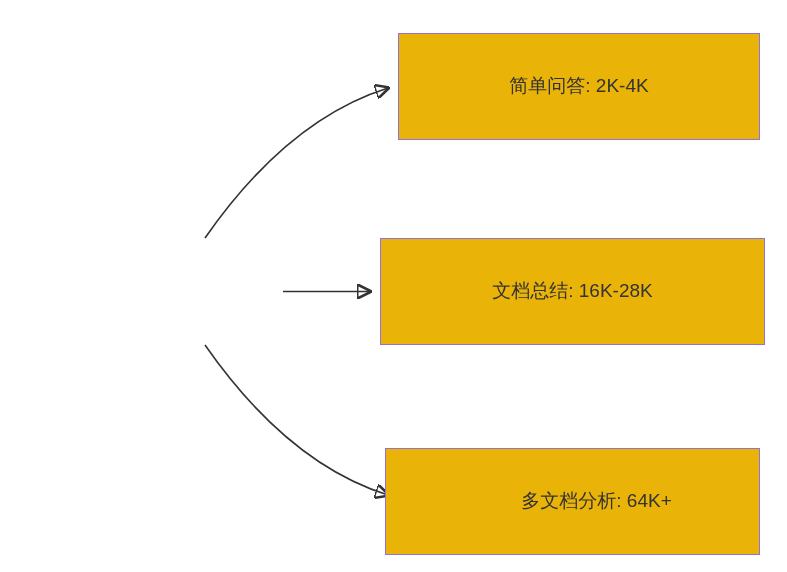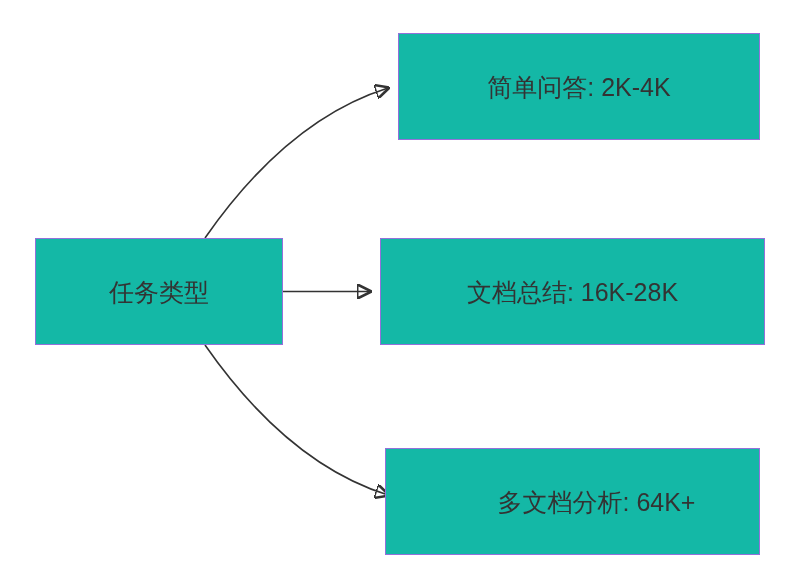--- a/index.html
+++ b/index.html
@@ -26,24 +26,24 @@
     fill: none;
     stroke: #333333;
     stroke-width: 1.6;
   }
   .node {
     position: absolute;
     box-sizing: border-box;
     display: flex;
     align-items: center;
     justify-content: center;
-    background: #14b8a6;
+    background: #eab308;
     border: 1px solid #9370DB;
     color: #333333;
-    font-size: 25px;
+    font-size: 19px;
     line-height: 1.2;
     text-align: center;
     white-space: nowrap;
   }
   .node-root    { left: 35px;  top: 238px; width: 248px; height: 107px; }
   .node-child-0 { left: 398px; top: 33px;  width: 362px; height: 107px; }
   .node-child-1 { left: 380px; top: 238px; width: 385px; height: 107px; }
   .node-child-2 { left: 385px; top: 448px; width: 375px; height: 107px; padding-left: 48px; }
 </style>
 </head>
@@ -55,23 +55,20 @@
     <defs>
       <marker id="arrowhead" markerWidth="9" markerHeight="9" refX="8" refY="4.5" orient="auto">
         <path d="M0,0 L9,4.5 L0,9 Z" fill="#333333" stroke="none"></path>
       </marker>
     </defs>
     <path d="M 205 238 C 258 162, 318 110, 388 88" marker-end="url(#arrowhead)"></path>
     <path d="M 283 291.5 L 370 291.5" marker-end="url(#arrowhead)"></path>
     <path d="M 205 345 C 258 421, 318 473, 388 495" marker-end="url(#arrowhead)"></path>
   </svg>
 
-  <div class="node node-root">
-    <span>任务类型</span>
-  </div>
 
   <div class="node node-child-0">
     <span>简单问答: 2K-4K</span>
   </div>
 
   <div class="node node-child-1">
     <span>文档总结: 16K-28K</span>
   </div>
 
   <div class="node node-child-2">

